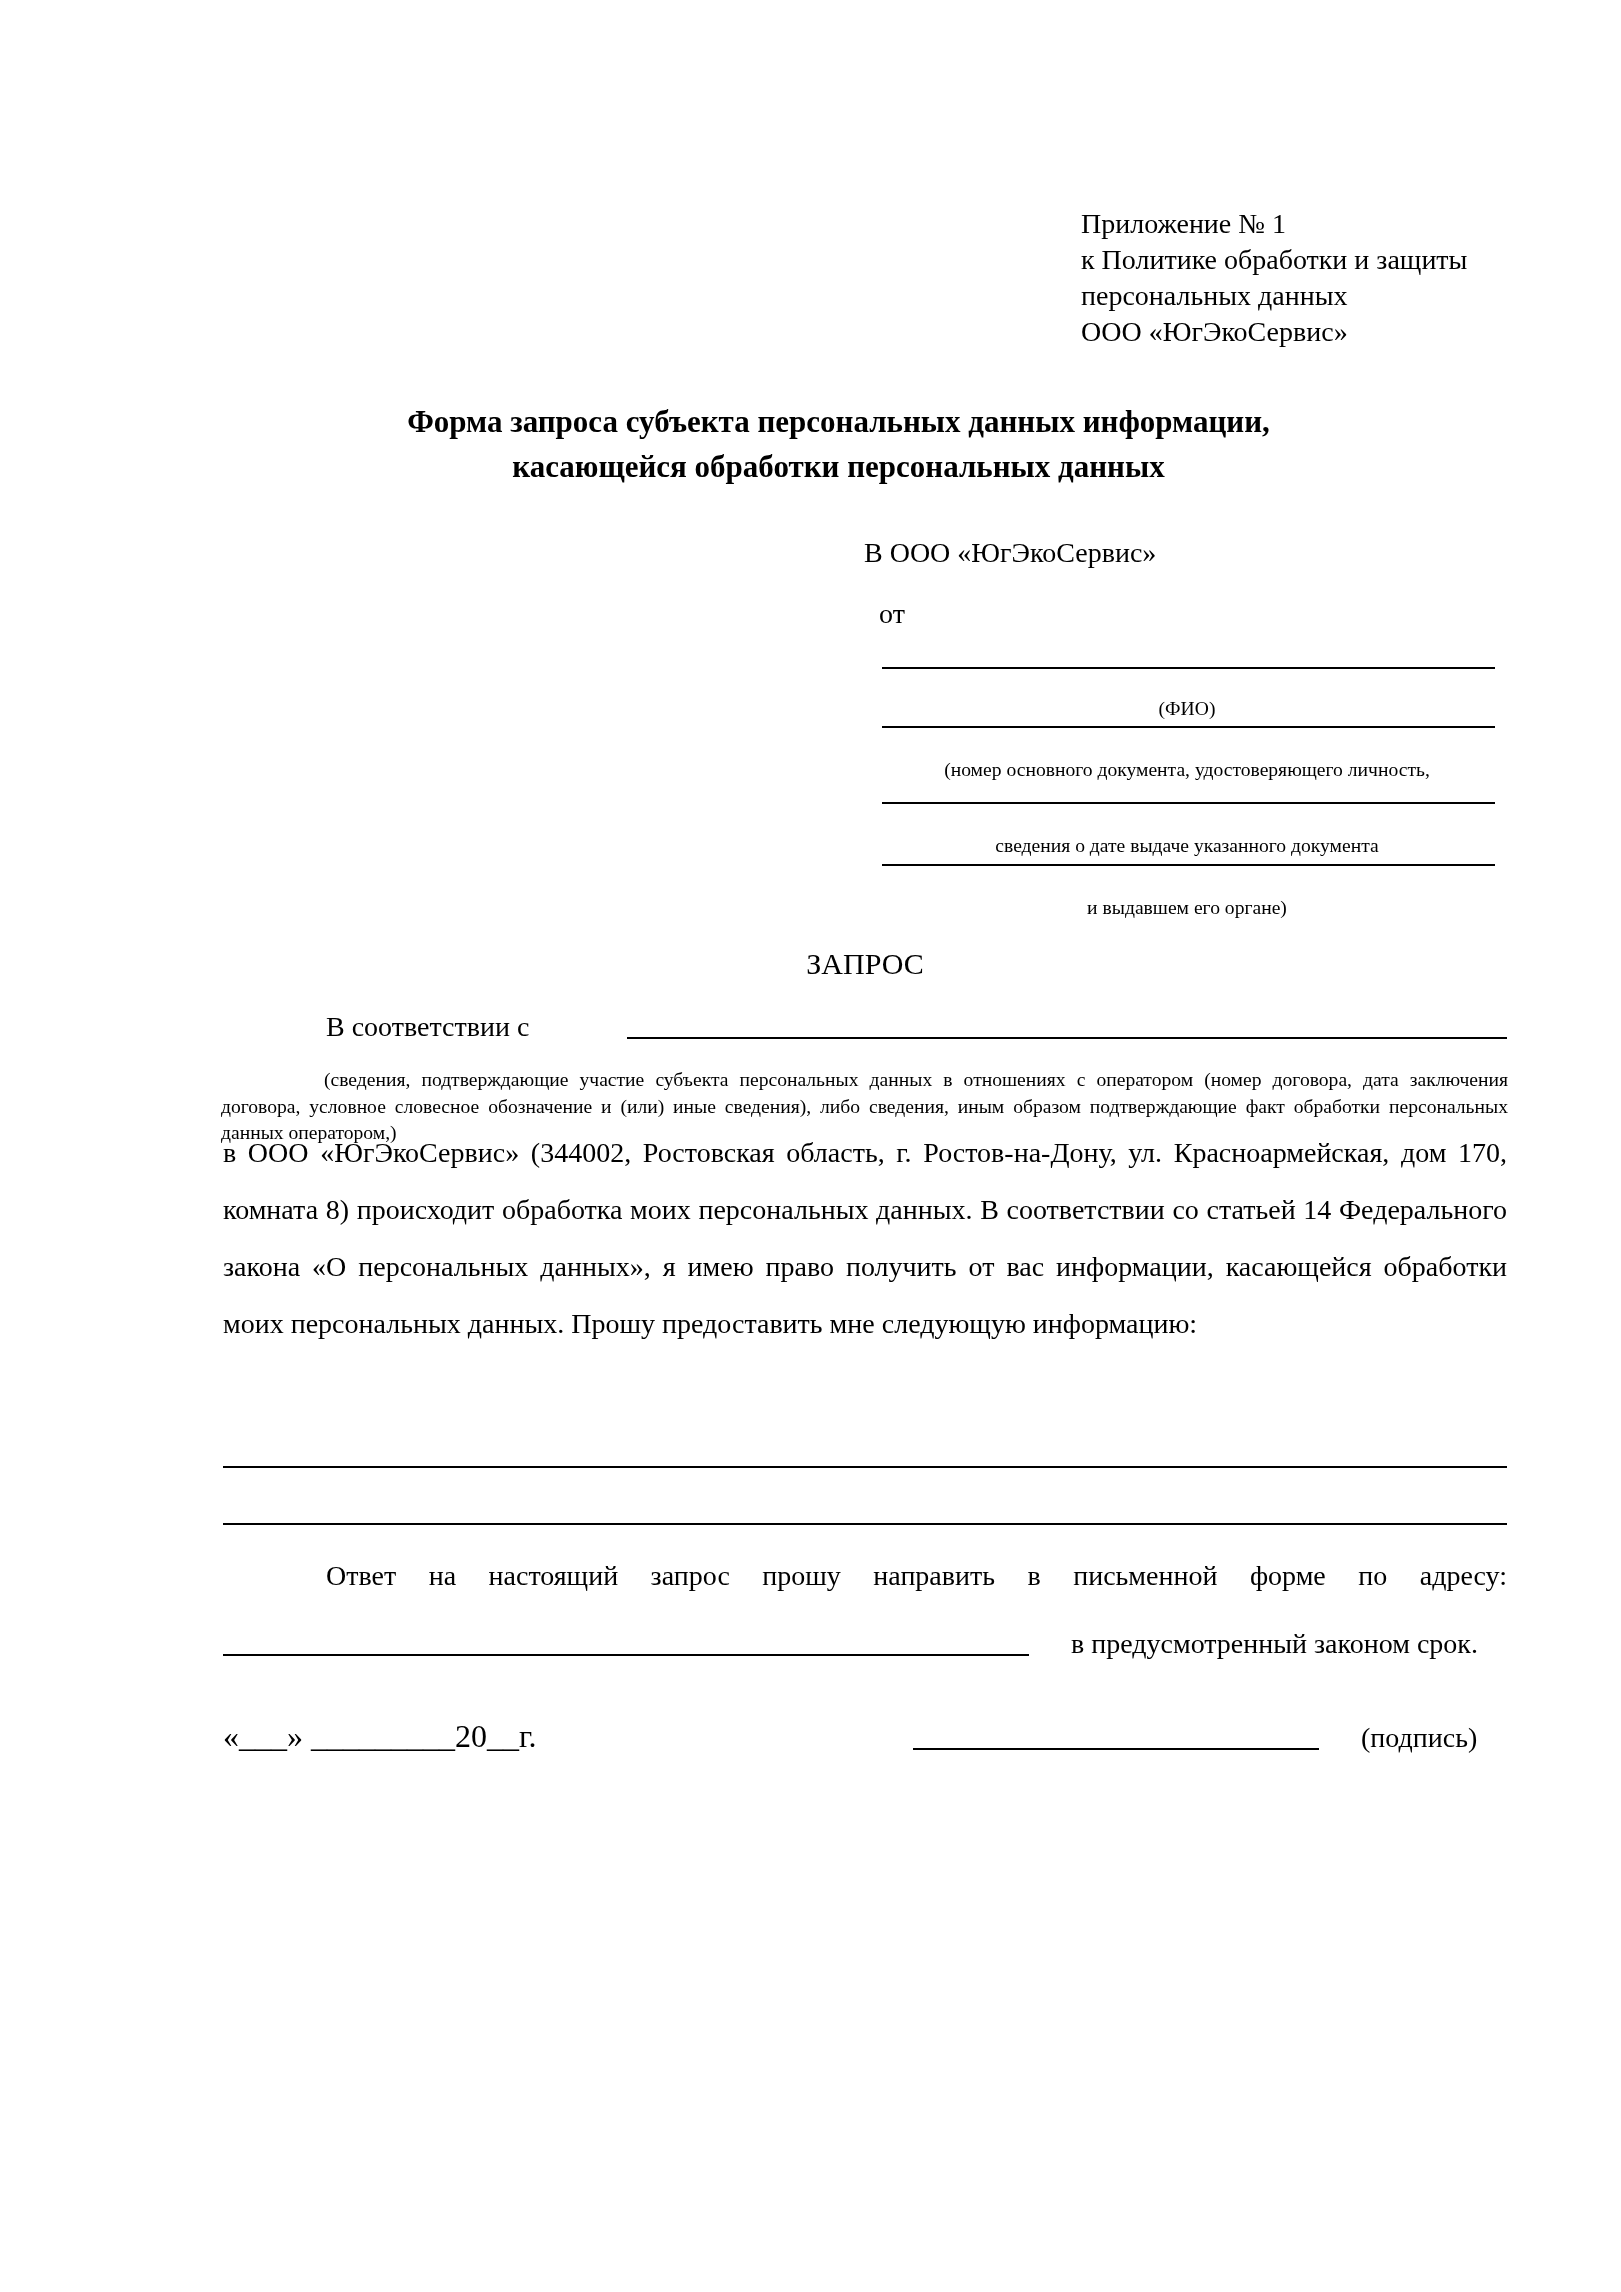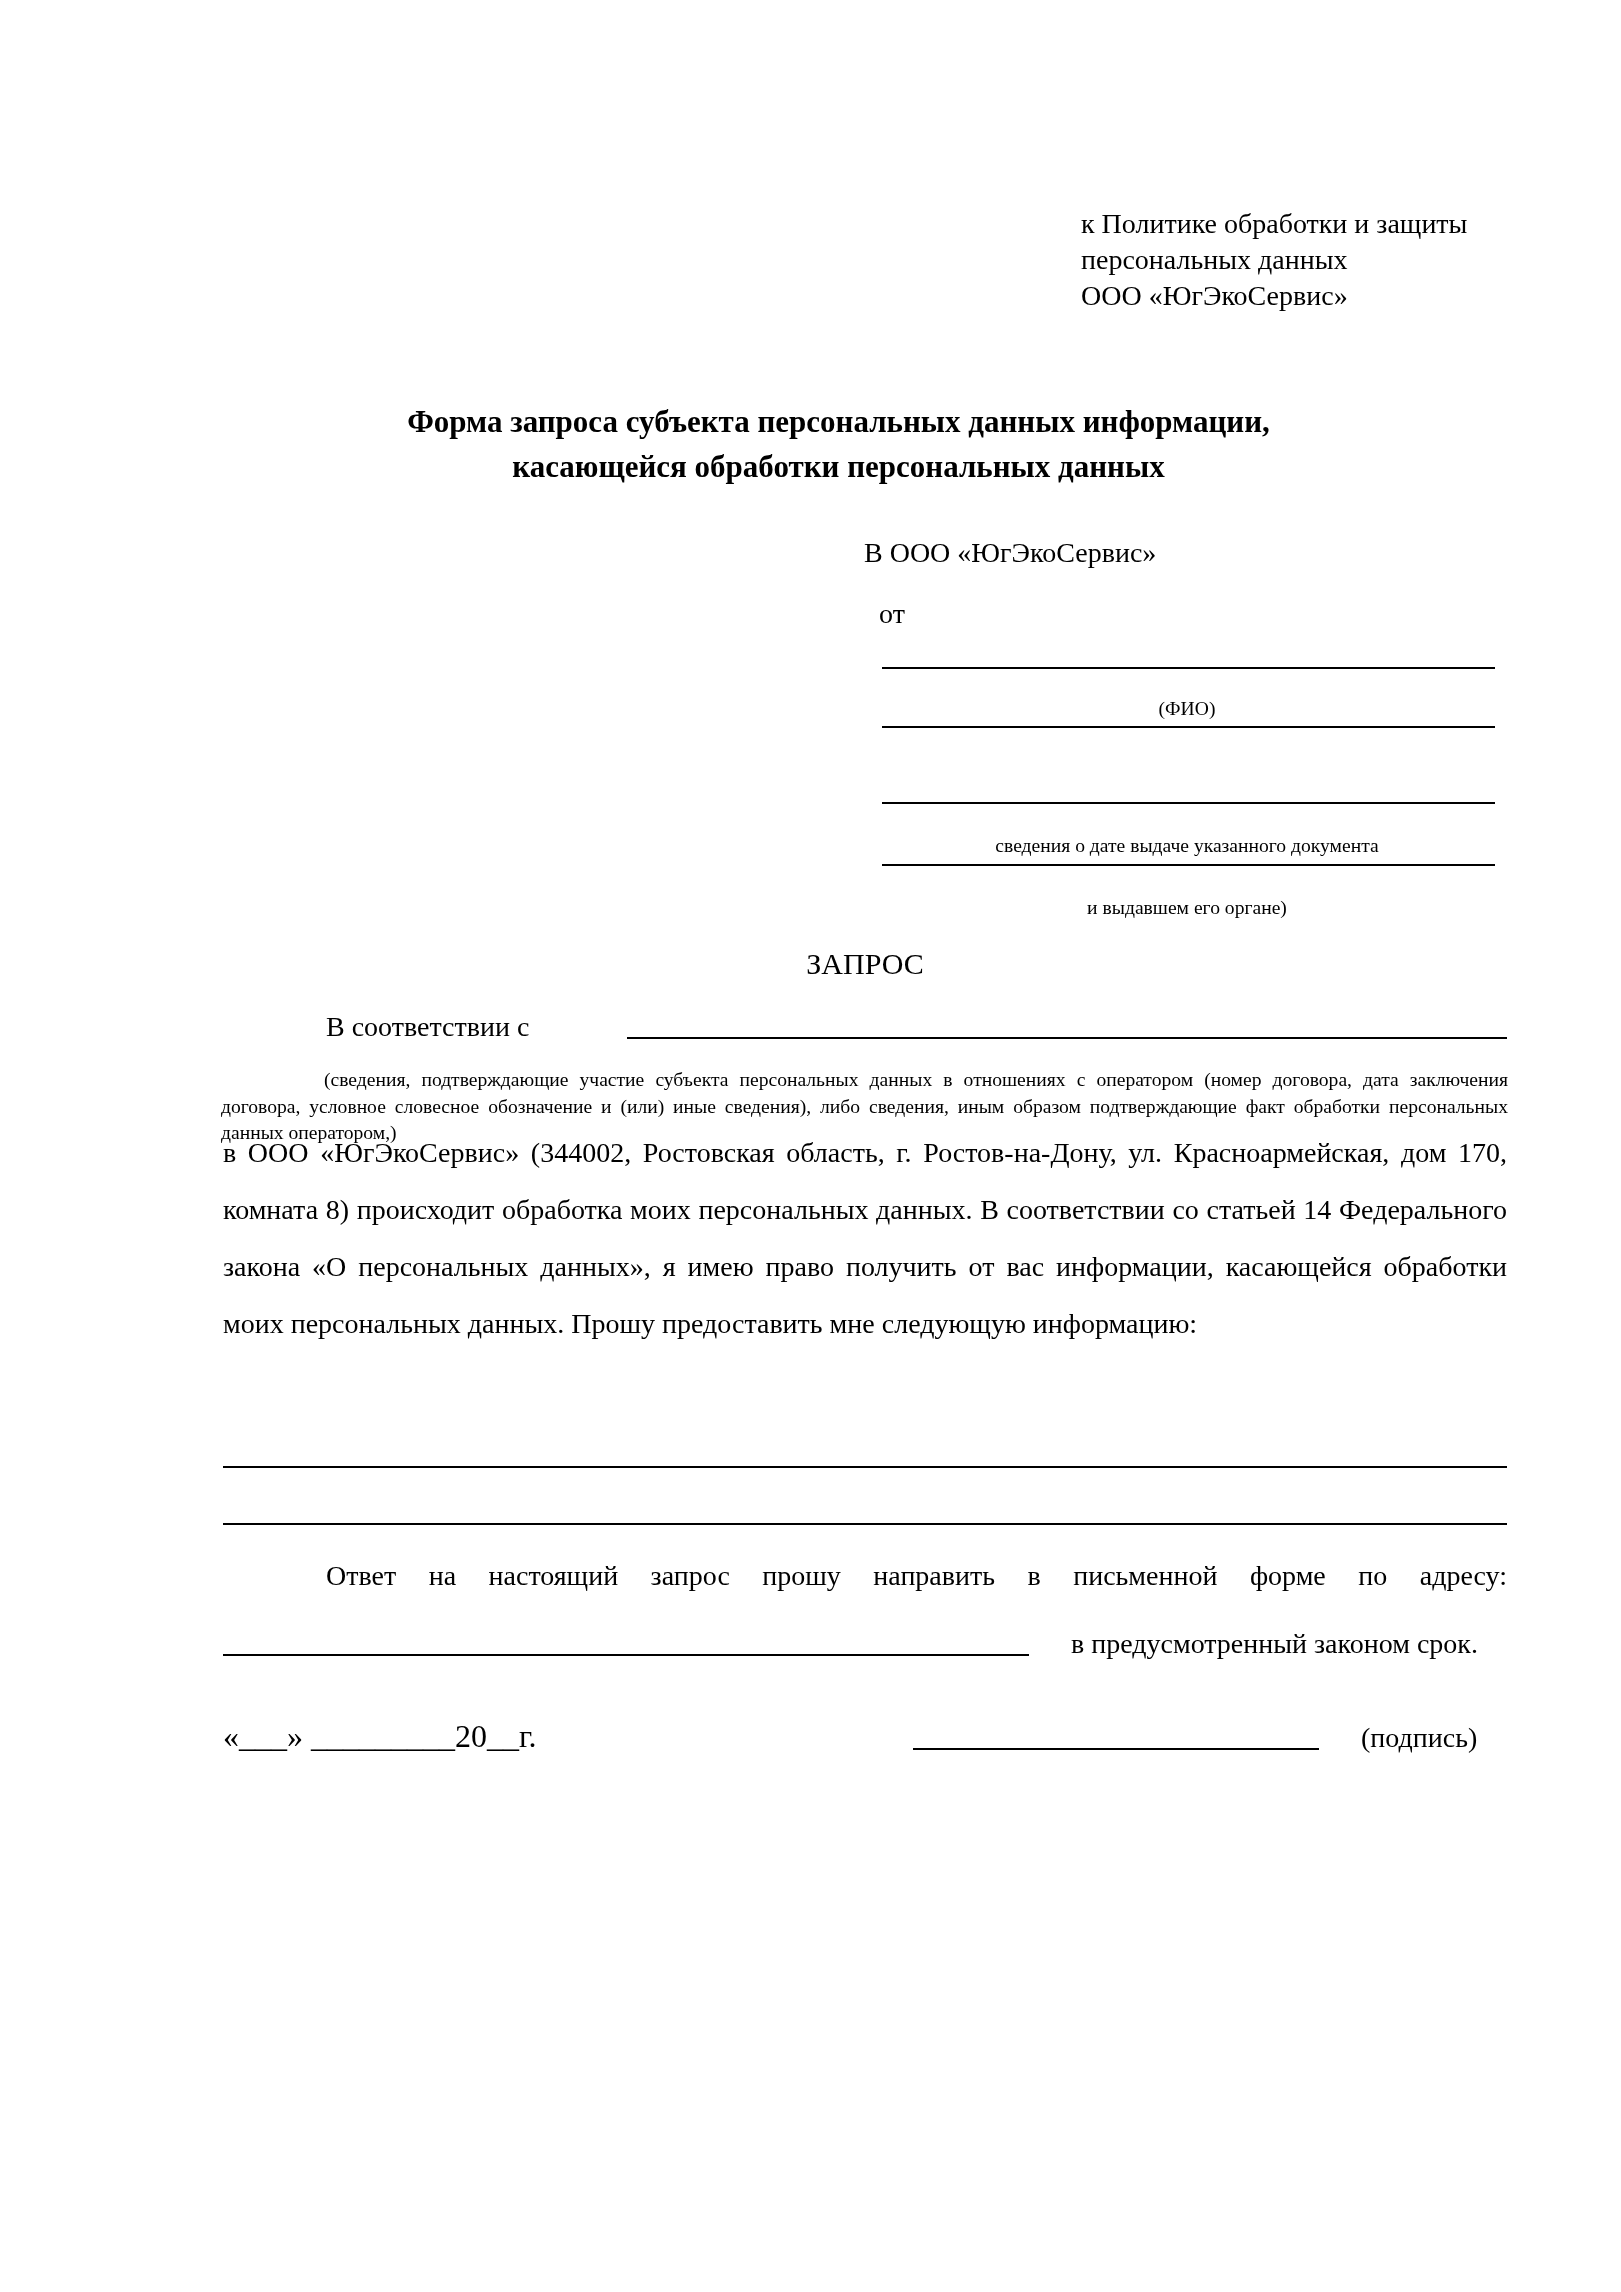--- a/index.html
+++ b/index.html
@@ -26,37 +26,39 @@
   .fill-fixed{border-bottom:2.9px solid #000;margin-bottom:3.9px;}
   .indent{text-indent:103px;}
   .force-justify{text-align:justify;text-align-last:justify;}
 </style>
 </head>
 <body>
 
 <div class="page">
 
   <div class="abs hdr" style="left:1081px;top:206px;width:431px;">
+    <div>Приложение № 1</div>
     <div>к Политике обработки и защиты</div>
     <div>персональных данных</div>
     <div>ООО «ЮгЭкоСервис»</div>
   </div>
 
   <div class="abs title" style="left:169px;top:399px;width:1339px;">
     <div>Форма запроса субъекта персональных данных информации,</div>
     <div>касающейся обработки персональных данных</div>
   </div>
 
   <div class="abs body-text" style="left:864px;top:534px;line-height:37px;">В ООО «ЮгЭкоСервис»</div>
   <div class="abs body-text" style="left:879px;top:595px;line-height:37px;">от</div>
 
   <div class="abs rule" style="left:882px;top:667px;width:613px;"></div>
   <div class="abs small-text center" style="left:879px;top:672px;width:616px;">(ФИО)</div>
 
   <div class="abs rule" style="left:882px;top:726px;width:613px;"></div>
+  <div class="abs small-text center" style="left:879px;top:733px;width:616px;">(номер основного документа, удостоверяющего личность,</div>
 
   <div class="abs rule" style="left:882px;top:802px;width:613px;"></div>
   <div class="abs small-text center" style="left:879px;top:809px;width:616px;">сведения о дате выдаче указанного документа</div>
 
   <div class="abs rule" style="left:882px;top:864px;width:613px;"></div>
   <div class="abs small-text center" style="left:879px;top:871px;width:616px;">и выдавшем его органе)</div>
 
   <div class="abs center" style="left:223px;top:947px;width:1284px;font-size:30px;">ЗАПРОС</div>
 
   <div class="abs flexline" style="left:223px;top:1002px;width:1284px;height:41px;font-size:28px;">

